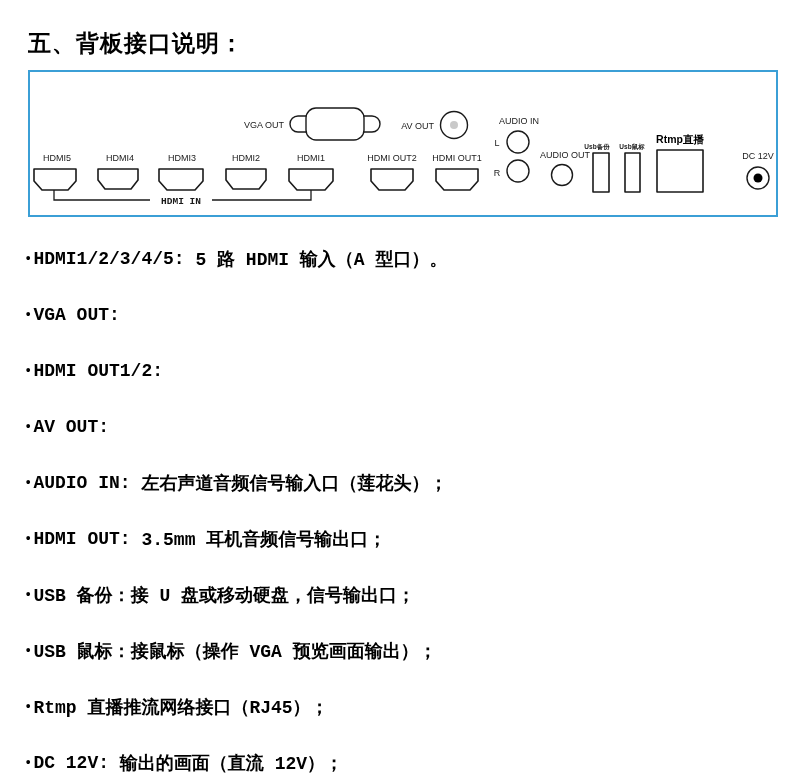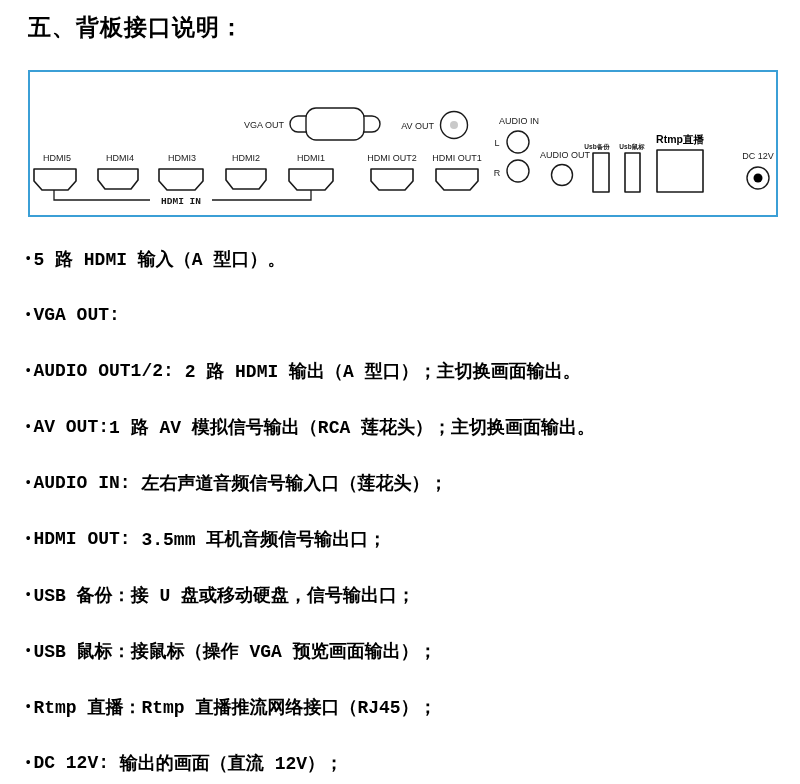--- a/index.html
+++ b/index.html
@@ -1,18 +1,18 @@
 <!DOCTYPE html>
 <html><head>
 <meta charset="utf-8">
 <style>
   html,body{margin:0;padding:0;background:#ffffff;}
   body{width:800px;height:784px;position:relative;overflow:hidden;
        font-family:"Liberation Sans",sans-serif;color:#000;}
-  .page-title{position:absolute;left:28px;top:12px;font-size:23px;font-weight:bold;
+  .page-title{position:absolute;left:28px;top:28px;font-size:23px;font-weight:bold;
        font-family:"Liberation Sans",sans-serif;letter-spacing:1px;}
   .panel{position:absolute;left:28px;top:70px;width:750px;height:147px;
        border:2px solid #3b9fd6;box-sizing:border-box;background:#fff;}
   .panel svg{display:block;}
   .svg-label{font-family:"Liberation Sans",sans-serif;font-size:9px;fill:#1a1a1a;}
   .svg-label-sm{font-family:"Liberation Sans",sans-serif;font-size:6.5px;font-weight:bold;fill:#1a1a1a;}
   .svg-label-bold{font-family:"Liberation Sans",sans-serif;font-size:10.5px;font-weight:bold;fill:#000;}
   .svg-label-mono{font-family:"Liberation Mono","DejaVu Sans Mono",monospace;
        font-size:9.5px;font-weight:bold;fill:#1a1a1a;}
   .port-shape{fill:#fff;stroke:#1a1a1a;stroke-width:1.6;stroke-linejoin:round;}
@@ -101,42 +101,42 @@
     <rect class="port-shape" x="627" y="78" width="46" height="42"></rect>
 
     <text class="svg-label" text-anchor="middle" x="728" y="87">DC 12V</text>
     <circle class="jack" cx="728" cy="106" r="11"></circle>
     <circle cx="728" cy="106" r="4.5" fill="#000"></circle>
   </svg>
 </div>
 
 <div class="bullet-list">
   <div class="bullet-item">
-    <span class="bullet-marker">•</span><span class="bullet-text">5 路 HDMI 输入（A 型口）。</span>
+    <span class="bullet-marker">•</span><span class="bullet-label">HDMI1/2/3/4/5: </span><span class="bullet-text">5 路 HDMI 输入（A 型口）。</span>
   </div>
   <div class="bullet-item">
     <span class="bullet-marker">•</span><span class="bullet-label">VGA OUT: </span>
   </div>
   <div class="bullet-item">
-    <span class="bullet-marker">•</span><span class="bullet-label">AUDIO OUT1/2: </span><span class="bullet-text">2 路 HDMI 输出（A 型口）；主切换画面输出。</span>
+    <span class="bullet-marker">•</span><span class="bullet-label">HDMI OUT1/2: </span>
   </div>
   <div class="bullet-item">
-    <span class="bullet-marker">•</span><span class="bullet-label">AV OUT:</span><span class="bullet-text">1 路 AV 模拟信号输出（RCA 莲花头）；主切换画面输出。</span>
+    <span class="bullet-marker">•</span><span class="bullet-label">AV OUT:</span>
   </div>
   <div class="bullet-item">
     <span class="bullet-marker">•</span><span class="bullet-label">AUDIO IN: </span><span class="bullet-text">左右声道音频信号输入口（莲花头）；</span>
   </div>
   <div class="bullet-item">
     <span class="bullet-marker">•</span><span class="bullet-label">HDMI OUT: </span><span class="bullet-text">3.5mm 耳机音频信号输出口；</span>
   </div>
   <div class="bullet-item">
     <span class="bullet-marker">•</span><span class="bullet-label">USB 备份：</span><span class="bullet-text">接 U 盘或移动硬盘，信号输出口；</span>
   </div>
   <div class="bullet-item">
     <span class="bullet-marker">•</span><span class="bullet-label">USB 鼠标：</span><span class="bullet-text">接鼠标（操作 VGA 预览画面输出）；</span>
   </div>
   <div class="bullet-item">
-    <span class="bullet-marker">•</span><span class="bullet-label">Rtmp 直播：</span><span class="bullet-text">Rtmp 直播推流网络接口（RJ45）；</span>
+    <span class="bullet-marker">•</span><span class="bullet-text">Rtmp 直播推流网络接口（RJ45）；</span>
   </div>
   <div class="bullet-item">
     <span class="bullet-marker">•</span><span class="bullet-label">DC 12V: </span><span class="bullet-text">输出的画面（直流 12V）；</span>
   </div>
 </div>
 
 </body></html>

